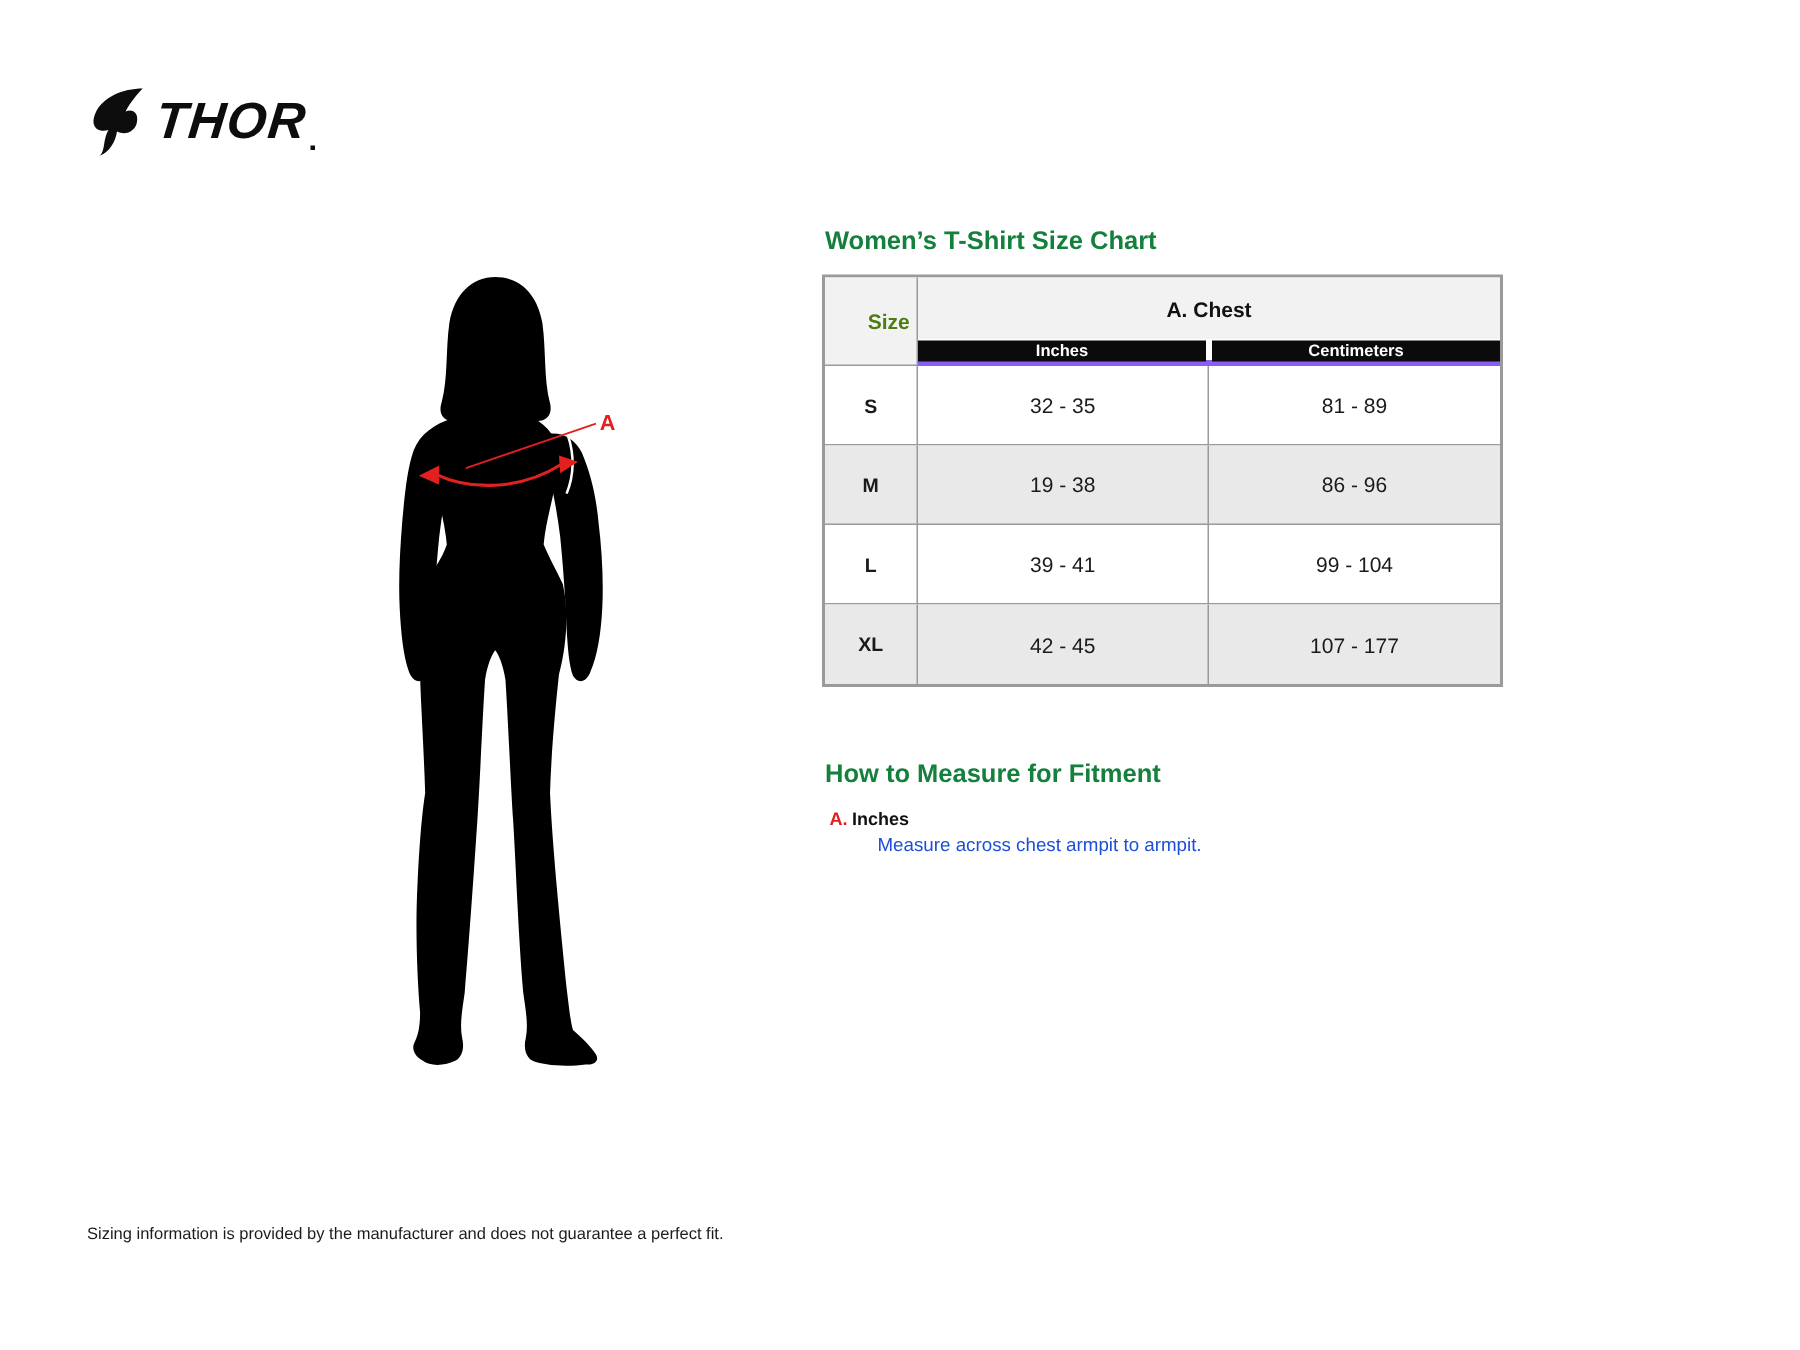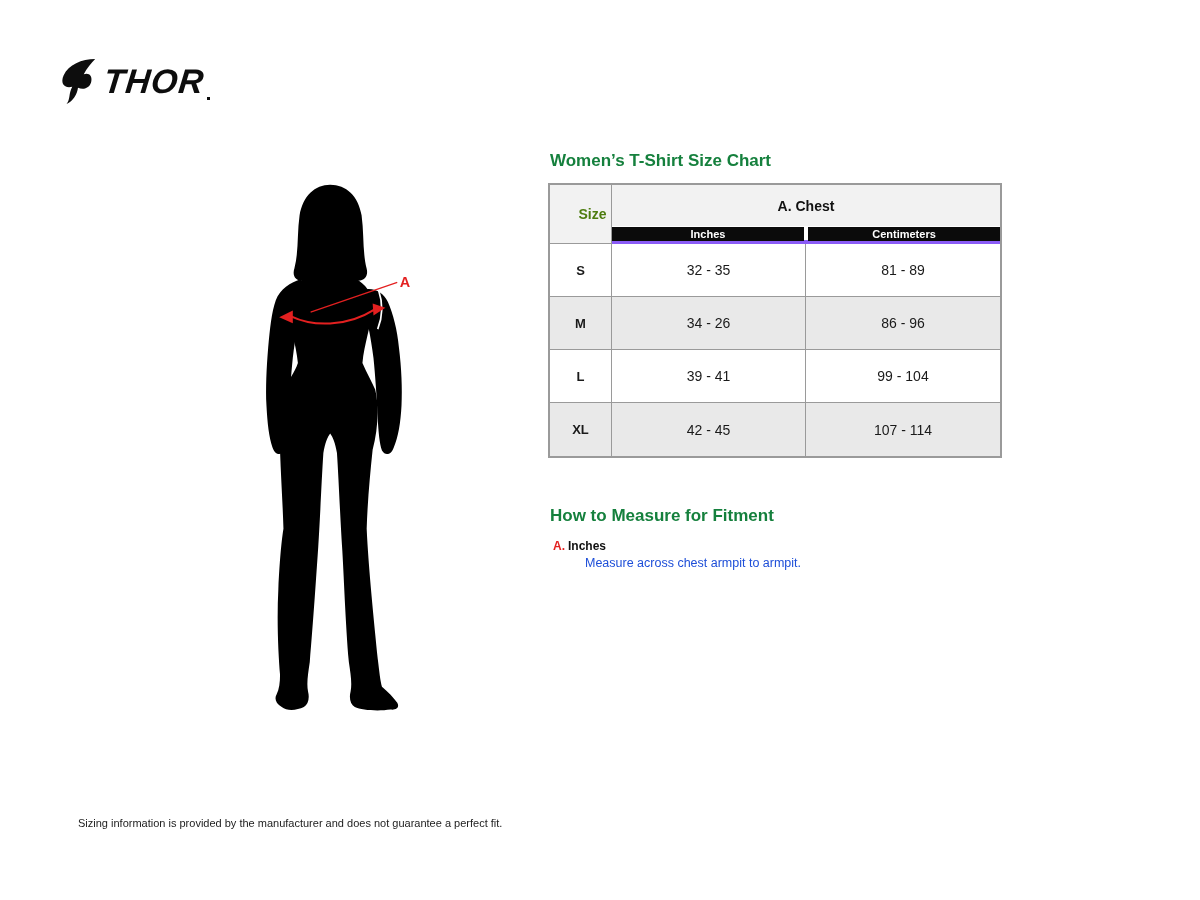--- a/index.html
+++ b/index.html
@@ -43,21 +43,21 @@
     text-align:center;line-height:14px;
   }
   .body-cell{font-size:14px;color:#1a1a1a;background:#fff;border-bottom:1px solid #9a9a9a;border-right:1px solid #9a9a9a;}
   .body-cell.c-size{font-weight:bold;font-size:13px;}
   .body-cell.last-col{border-right:none;}
   .body-cell.last-row{border-bottom:none;text-align:right;}
   .body-cell.alt{background:#e9e9e9;}
   
   #figure-svg{position:absolute;left:263px;top:183px;width:170px;height:530px;}
   
-  .footer{position:absolute;left:58px;top:816px;font-size:11px;color:#1c1c1c;line-height:1.45;margin-left:20px;}
+  .footer{position:absolute;left:58px;top:816px;font-size:11px;color:#1c1c1c;line-height:1.45;}
 </style>
 </head>
 <body>
 
 <div id="canvas">
 
   <div class="logo">
     <svg width="42" height="48" viewBox="0 0 44 48">
       <path fill="#0d0d0d" d="M40,1 C26,1 12,7 7,18 C3,27 8,32 16,30 C12,37 14,44 10,48 C17,45 21,38 22,31 C28,34 35,31 36,24 C37,18 33,15 28,17 C31,11 36,5 40,1 Z"></path>
     </svg>
@@ -94,28 +94,28 @@
       <span class="bar">Inches</span>
     </div>
     <div class="cell bar-cell bar-right">
       <span class="bar">Centimeters</span>
     </div>
 
   <div class="cell body-cell c-size">S</div>
       <div class="cell body-cell c-val">32 - 35</div>
       <div class="cell body-cell c-val last-col">81 - 89</div>
       <div class="cell body-cell c-size alt">M</div>
-      <div class="cell body-cell c-val alt">34 - 26</div>
+      <div class="cell body-cell c-val alt">19 - 38</div>
       <div class="cell body-cell c-val alt last-col">86 - 96</div>
       <div class="cell body-cell c-size">L</div>
       <div class="cell body-cell c-val">39 - 41</div>
       <div class="cell body-cell c-val last-col">99 - 104</div>
       <div class="cell body-cell c-size alt last-row">XL</div>
       <div class="cell body-cell c-val alt last-row">42 - 45</div>
-      <div class="cell body-cell c-val alt last-row last-col">107 - 114</div>
+      <div class="cell body-cell c-val alt last-row last-col">107 - 177</div>
     </div>
 
   <div class="h-title" id="howto-title">How to Measure for Fitment</div>
   <div class="mi-title">
     <span class="red">A.</span><span>Inches</span>
   </div>
   <div class="mi-desc">Measure across chest armpit to armpit.</div>
 
   <div class="footer">
     <div>Sizing information is provided by the manufacturer and does not guarantee a perfect fit.</div>

